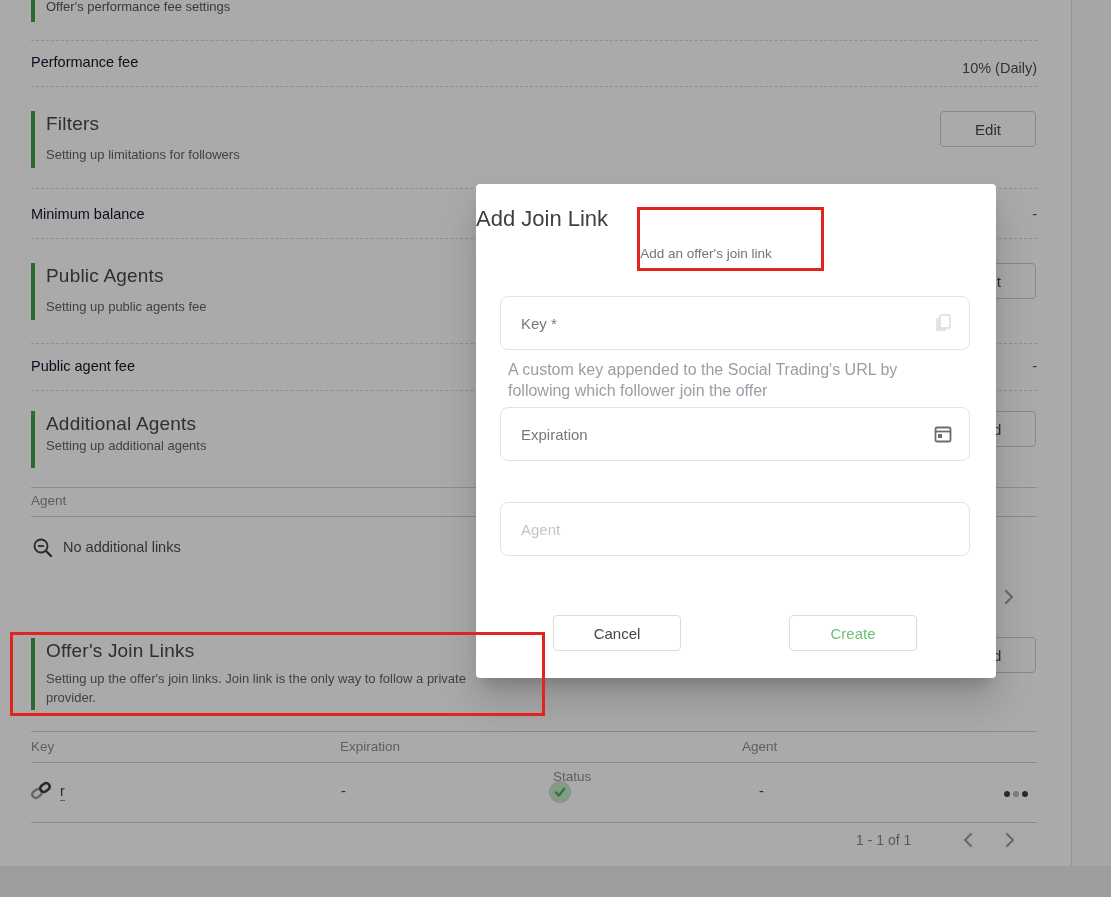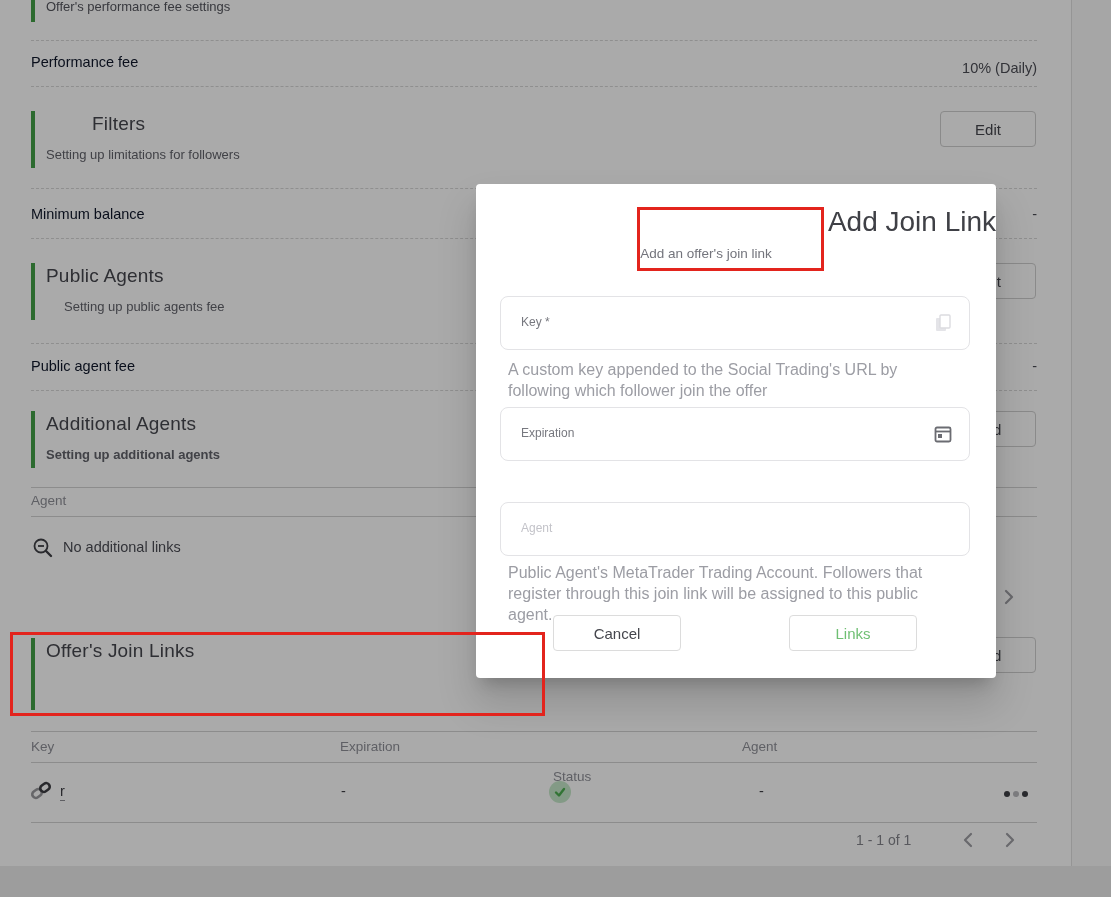--- a/index.html
+++ b/index.html
@@ -50,30 +50,30 @@
 
   
   .backdrop { position:absolute; left:0; top:0; width:1111px; height:897px;
     background:rgba(0,0,0,0.335); z-index:10; }
 
   .modal {
     position:absolute; left:476px; top:184px; width:520px; height:494px;
     background:#ffffff; border-radius:4px; z-index:20;
     box-shadow:0 11px 15px -7px rgba(0,0,0,.2), 0 24px 38px 3px rgba(0,0,0,.14);
   }
-  .modal-title { position:absolute; left:0; width:520px; text-align:right; top:22px;
-    font-size:28px; color:#3f4046; }
+  .modal-title { position:absolute; left:0; width:520px; text-align:left; top:22px;
+    font-size:22px; color:#3f4046; }
   .modal-sub { position:absolute; left:0; width:460px; text-align:center; top:62px;
     font-size:13.5px; color:#73747c; }
 
   .field {
     position:absolute; left:24px; width:470px; height:54px;
     border:1px solid #e3e3e6; border-radius:8px; background:#fff; cursor:text;
   }
-  .field-label { position:absolute; left:20px; top:18px; font-size:12px; color:#77787f; }
+  .field-label { position:absolute; left:20px; top:18px; font-size:15px; color:#77787f; }
   .field-label.placeholder { color:#c3c3c9; }
   .field-icon { position:absolute; right:16px; top:16px; width:20px; height:20px; cursor:pointer; }
   .helper { position:absolute; left:32px; width:442px; font-size:16px; line-height:1.3; color:#9c9da4; }
 
   .modal-btn {
     position:absolute; top:431px; width:128px; height:36px;
     background:#fff; border:1px solid #dcdcdc; border-radius:4px;
     font-size:15px; display:flex; align-items:center; justify-content:center; cursor:pointer;
   }
   .btn-cancel { left:77px; color:#45464d; }
@@ -93,46 +93,46 @@
   <div class="sec-sub" style="top:-1px; color:#55565e;">Offer's performance fee settings</div>
 
   <div class="dash" style="top:40px;"></div>
 
   <div class="row-label" style="top:54px;">Performance fee</div>
   <div class="row-value" style="top:60px;">10% (Daily)</div>
 
   <div class="dash" style="top:86px;"></div>
 
   <div class="greenbar" style="top:111px; height:57px;"></div>
-  <div class="sec-title" style="top:113px;margin-left:46px;">Filters</div>
+  <div class="sec-title" style="top:113px;">Filters</div>
   <div class="sec-sub" style="top:147px;">Setting up limitations for followers</div>
   <button class="btn-outline" style="top:111px;">Edit</button>
 
   <div class="dash" style="top:188px;"></div>
 
   <div class="row-label" style="top:206px;">Minimum balance</div>
   <div class="row-value" style="top:206px;">-</div>
 
   <div class="dash" style="top:238px;"></div>
 
   <div class="greenbar" style="top:263px; height:57px;"></div>
   <div class="sec-title" style="top:265px;">Public Agents</div>
-  <div class="sec-sub" style="top:299px;margin-left:18px;">Setting up public agents fee</div>
+  <div class="sec-sub" style="top:299px;">Setting up public agents fee</div>
   <button class="btn-outline" style="top:263px;">Edit</button>
 
   <div class="dash" style="top:343px;"></div>
 
   <div class="row-label" style="top:358px;">Public agent fee</div>
   <div class="row-value" style="top:358px;">-</div>
 
   <div class="dash" style="top:390px;"></div>
 
   <div class="greenbar" style="top:411px; height:57px;"></div>
   <div class="sec-title" style="top:413px;">Additional Agents</div>
-  <div class="sec-sub" style="top:447px;font-weight:bold;">Setting up additional agents</div>
+  <div class="sec-sub" style="top:438px;">Setting up additional agents</div>
   <button class="btn-outline" style="top:411px;">Add</button>
 
   <div class="solid" style="top:487px;"></div>
   <div class="th" style="left:31px; top:493px;">Agent</div>
   <div class="solid" style="top:516px;"></div>
 
   <span class="abs" style="left:31px; top:536px;">
     <svg width="24" height="24" viewBox="0 0 24 24">
       <circle cx="10" cy="10" r="6.5" fill="none" stroke="#3f4046" stroke-width="1.8"></circle>
       <line x1="7" y1="10" x2="13" y2="10" stroke="#3f4046" stroke-width="1.8"></line>
@@ -142,20 +142,21 @@
   <div class="empty-row-text" style="top:539px;">No additional links</div>
 
   <span class="chev" style="left:1000px; top:588px;">
     <svg width="18" height="18" viewBox="0 0 18 18">
       <polyline points="6,3 12,9 6,15" fill="none" stroke="#9e9ea4" stroke-width="2.2" stroke-linecap="round" stroke-linejoin="round"></polyline>
     </svg>
   </span>
 
   <div class="greenbar" style="top:638px; height:72px;"></div>
   <div class="sec-title" style="top:640px;">Offer's Join Links</div>
+  <div class="sec-sub" style="top:670px; width:470px; line-height:1.45;">Setting up the offer's join links. Join link is the only way to follow a private provider.</div>
   <button class="btn-outline" style="top:637px;">Add</button>
 
   <div class="solid" style="top:731px;"></div>
   <div class="th" style="left:31px; top:739px;">Key</div>
   <div class="th" style="left:340px; top:739px;">Expiration</div>
   <div class="th" style="left:553px; top:769px;">Status</div>
   <div class="th" style="left:742px; top:739px;">Agent</div>
   <div class="solid" style="top:762px;"></div>
 
   <span class="abs" style="left:29px; top:779px;">
@@ -225,20 +226,19 @@
         <rect x="2.5" y="3.5" width="15" height="14" rx="1.5" fill="none" stroke="#6b6c72" stroke-width="1.8"></rect>
         <line x1="2.5" y1="7.5" x2="17.5" y2="7.5" stroke="#6b6c72" stroke-width="1.8"></line>
         <rect x="5" y="10" width="4" height="4" fill="#6b6c72"></rect>
       </svg>
     </span>
   </div>
 
   <div class="field" style="top:318px;">
     <span class="field-label placeholder">Agent</span>
   </div>
-  <div class="helper" style="top:379px;">Public Agent's MetaTrader Trading Account. Followers that register through this join link will be assigned to this public agent.</div>
 
   <button class="modal-btn btn-cancel">Cancel</button>
-  <button class="modal-btn btn-create">Links</button>
+  <button class="modal-btn btn-create">Create</button>
 </div>
 
 <div class="anno anno-title"></div>
 <div class="anno anno-section"></div>
 
 </body></html>

